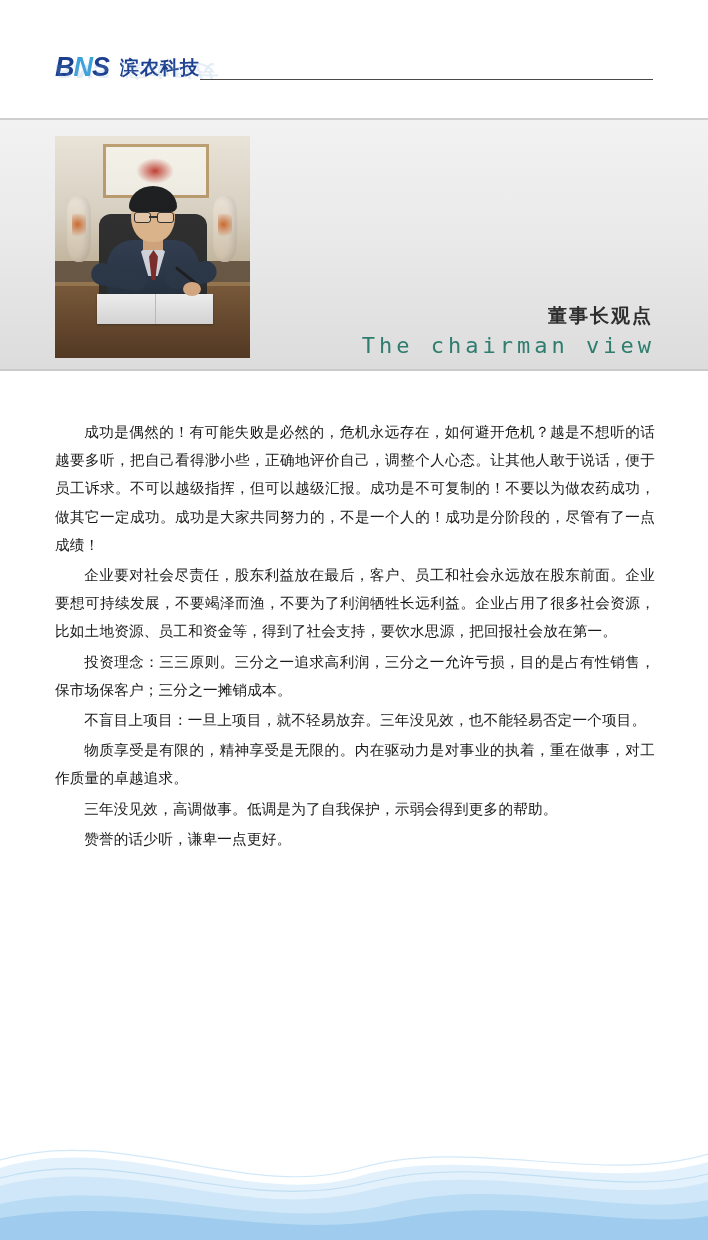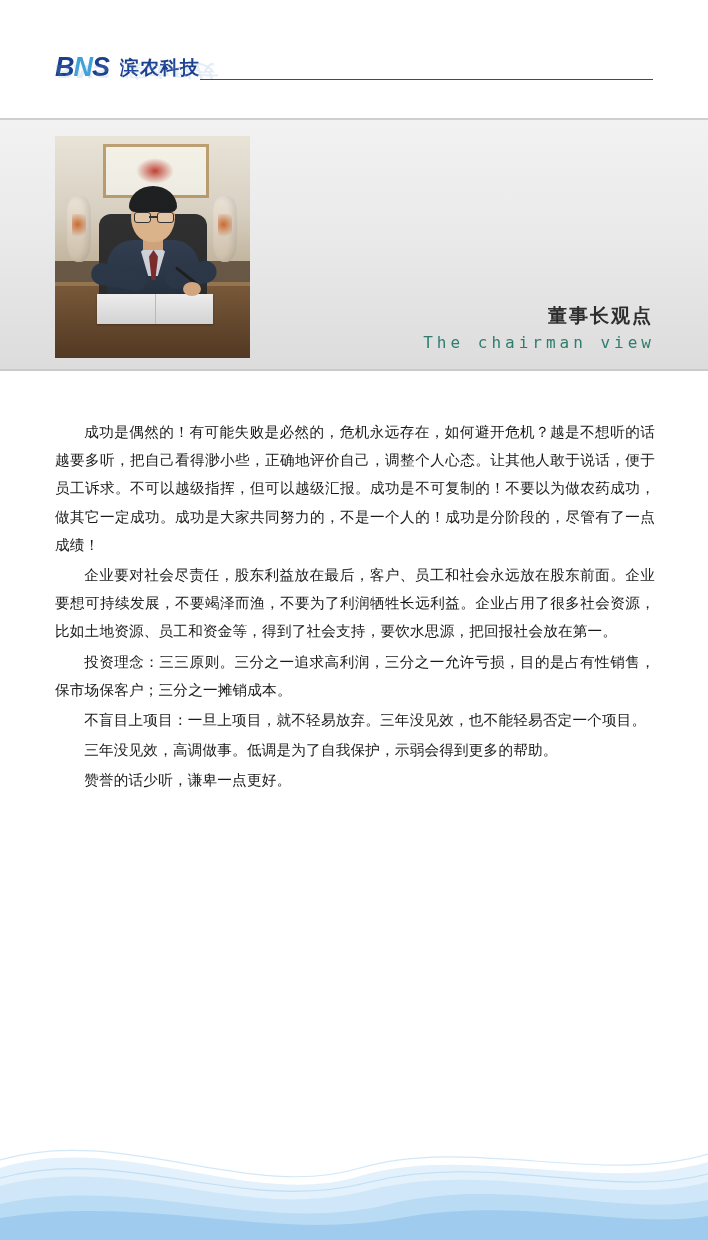--- a/index.html
+++ b/index.html
@@ -214,21 +214,21 @@
     font-size: 19px;
     font-weight: bold;
     color: #2e2e2e;
     letter-spacing: 2px;
     font-family: "DejaVu Sans", sans-serif;
   }
   .banner-title-en {
     position: absolute;
     right: 53px;
     top: 215px;
-    font-size: 16px;
+    font-size: 22px;
     color: #2f7d6f;
     letter-spacing: 4px;
     font-family: "DejaVu Sans Mono", monospace;
   }
   .banner-bottom-line {
     position: absolute;
     left: 0;
     bottom: 0;
     width: 708px;
     height: 2px;
@@ -310,20 +310,21 @@
   <div class="banner-title-en">The chairman view</div>
 
   <div class="banner-bottom-line"></div>
 </div>
 
 <div class="content">
   <p class="para">成功是偶然的！有可能失败是必然的，危机永远存在，如何避开危机？越是不想听的话越要多听，把自己看得渺小些，正确地评价自己，调整个人心态。让其他人敢于说话，便于员工诉求。不可以越级指挥，但可以越级汇报。成功是不可复制的！不要以为做农药成功，做其它一定成功。成功是大家共同努力的，不是一个人的！成功是分阶段的，尽管有了一点成绩！</p>
   <p class="para">企业要对社会尽责任，股东利益放在最后，客户、员工和社会永远放在股东前面。企业要想可持续发展，不要竭泽而渔，不要为了利润牺牲长远利益。企业占用了很多社会资源，比如土地资源、员工和资金等，得到了社会支持，要饮水思源，把回报社会放在第一。</p>
   <p class="para">投资理念：三三原则。三分之一追求高利润，三分之一允许亏损，目的是占有性销售，保市场保客户；三分之一摊销成本。</p>
   <p class="para">不盲目上项目：一旦上项目，就不轻易放弃。三年没见效，也不能轻易否定一个项目。</p>
+  <p class="para">物质享受是有限的，精神享受是无限的。内在驱动力是对事业的执着，重在做事，对工作质量的卓越追求。</p>
   <p class="para">三年没见效，高调做事。低调是为了自我保护，示弱会得到更多的帮助。</p>
   <p class="para">赞誉的话少听，谦卑一点更好。</p>
 </div>
 
 <div class="footer-wave">
   <svg width="708" height="150" viewBox="0 0 708 150" preserveAspectRatio="none">
     <path d="M0,78 C120,40 250,120 360,86 C470,54 600,104 708,72 L708,150 L0,150 Z" fill="#ddeefa" opacity="0.85"></path>
     <path d="M0,96 C130,62 240,134 370,100 C490,70 610,118 708,92 L708,150 L0,150 Z" fill="#cbe5f7" opacity="0.85"></path>
     <path d="M0,114 C140,84 260,146 390,114 C510,86 620,128 708,110 L708,150 L0,150 Z" fill="#b6d9f2" opacity="0.9"></path>
     <path d="M0,128 C150,104 270,152 400,128 C520,106 630,140 708,126 L708,150 L0,150 Z" fill="#9fccee"></path>

